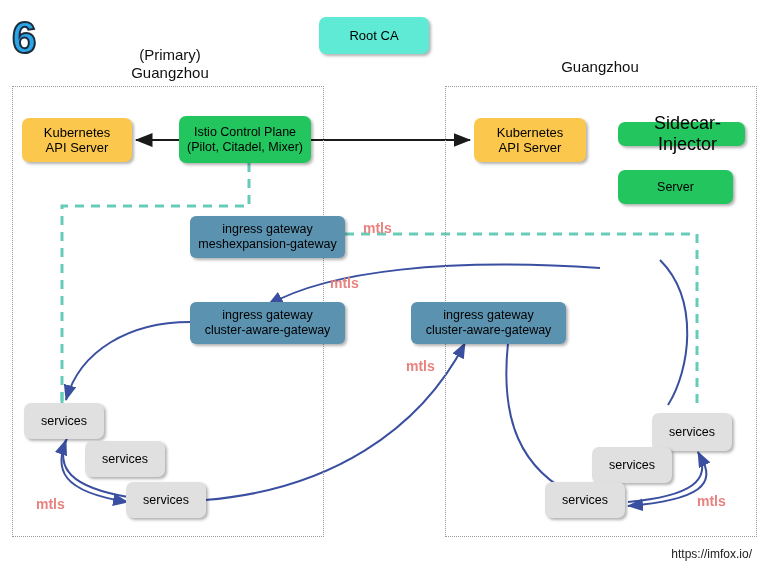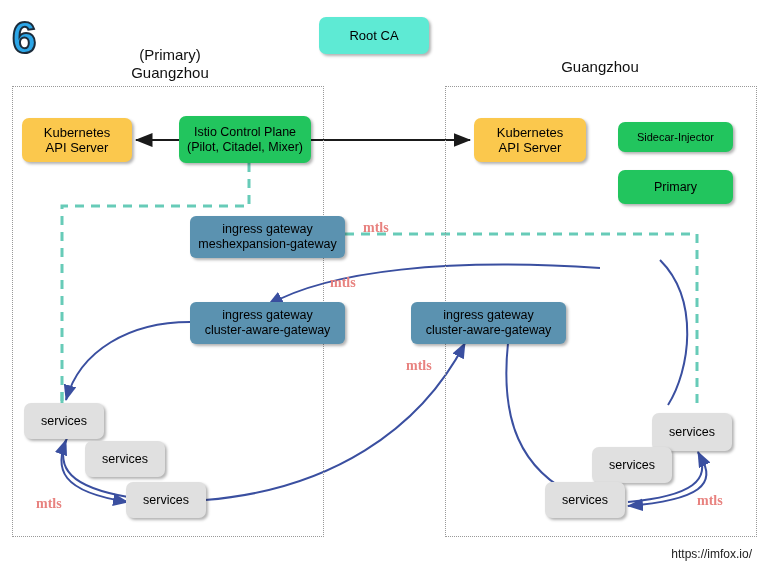--- a/index.html
+++ b/index.html
@@ -9,21 +9,21 @@
   svg{position:absolute;left:0;top:0;width:768px;height:569px;overflow:visible;}
   .node{position:absolute;display:flex;align-items:center;justify-content:center;
         text-align:center;border-radius:7px;color:#000;line-height:1.18;
         box-shadow:2px 2px 3px rgba(0,0,0,0.30);}
   .n-k8s{background:#fbc84d;}
   .n-teal{background:#22c55e;}
   .n-red{background:#5eead4;}
   .n-gw{background:#5b92b0;border-radius:6px;}
   .n-svc{background:#e0e0e0;}
   .lbl{position:absolute;color:#111;text-align:center;line-height:1.2;}
-  .mtls{position:absolute;color:#e8827f;font-weight:bold;font-size:14px;font-family:Liberation Serif, serif;}
+  .mtls{position:absolute;color:#e8827f;font-weight:bold;font-size:14px;}
   .slide-num{position:absolute;left:12px;top:16px;font-size:44px;font-weight:bold;
      color:#2ca6e8;-webkit-text-stroke:2px #1b2b3a;text-stroke:2px #1b2b3a;line-height:1;}
   .watermark{position:absolute;right:16px;bottom:8px;font-size:12px;color:#222;margin-top:6px;}
   .panel{position:absolute;border:1px dotted #999;}
 </style>
 </head>
 <body>
 
 <div id="stage">
 
@@ -114,26 +114,26 @@
   <div class="node n-teal" style="left:179px;top:116px;width:132px;height:47px;font-size:12.5px;flex-direction:column;">
     <span>Istio Control Plane</span>
     <span>(Pilot, Citadel, Mixer)</span>
   </div>
 
   <div class="node n-k8s" style="left:474px;top:118px;width:112px;height:44px;font-size:13px;flex-direction:column;">
     <span>Kubernetes</span>
     <span>API Server</span>
   </div>
 
-  <div class="node n-teal" style="left:618px;top:122px;width:115px;height:30px;font-size:11px;">
+  <div class="node n-teal" style="left:618px;top:122px;width:115px;height:24px;font-size:18px;padding-left:12px;">
     <span>Sidecar-Injector</span>
   </div>
 
   <div class="node n-teal" style="left:618px;top:170px;width:115px;height:34px;font-size:12.5px;">
-    <span>Primary</span>
+    <span>Server</span>
   </div>
 
   <div class="node n-gw" style="left:190px;top:216px;width:155px;height:42px;font-size:12.5px;flex-direction:column;">
     <span>ingress gateway</span>
     <span>meshexpansion-gateway</span>
   </div>
 
   <div class="node n-gw" style="left:190px;top:302px;width:155px;height:42px;font-size:12.5px;flex-direction:column;">
     <span>ingress gateway</span>
     <span>cluster-aware-gateway</span>

